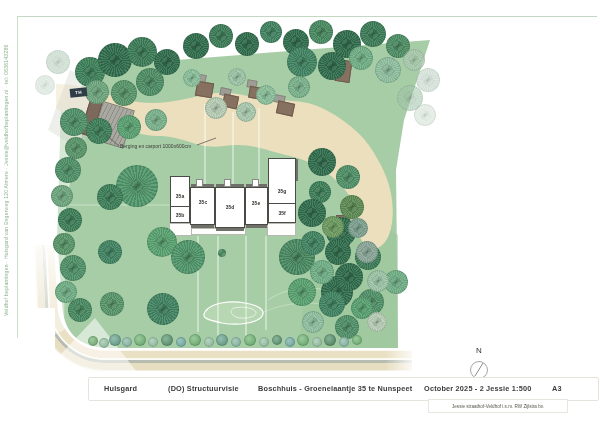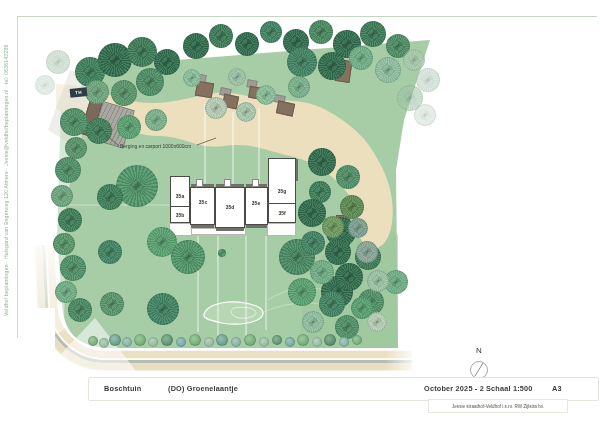--- a/index.html
+++ b/index.html
@@ -272,22 +272,23 @@
   </svg>
   <div class="abs anno" style="left:120px;top:143px">Berging en carport 1000x600cm</div>
 
   <svg class="abs" style="left:462px;top:342px" width="36" height="42">
     <text x="17" y="11" font-size="8" fill="#333" font-family="Liberation Sans, sans-serif" text-anchor="middle">N</text>
     <circle cx="17" cy="28" r="8.5" fill="none" stroke="#a5a5a0" stroke-width="1"></circle>
     <line x1="13" y1="34" x2="21" y2="21" stroke="#8a8a85" stroke-width="1"></line>
   </svg>
 
   <div class="abs titlebox"></div>
-  <span class="tb-text" style="left:104px">Boschtuin</span>
-  <span class="tb-text" style="left:168px">(DO) Groenelaantje</span>
+  <span class="tb-text" style="left:104px">Hulsgard</span>
+  <span class="tb-text" style="left:168px">(DO) Structuurvisie</span>
+  <span class="tb-text" style="left:258px">Boschhuis - Groenelaantje 35 te Nunspeet</span>
   <span class="tb-text" style="left:424px">October 2025 - 2</span>
-  <span class="tb-text" style="left:486px">Schaal 1:500</span>
+  <span class="tb-text" style="left:486px">Jessie 1:500</span>
   <span class="tb-text" style="left:552px">A3</span>
   <div class="abs creditbox">
     <span class="credit">Jessie straathof-Veldhof i.s.m. RW Zijlstra bv.</span>
   </div>
 
 </div>
 
 </body></html>

